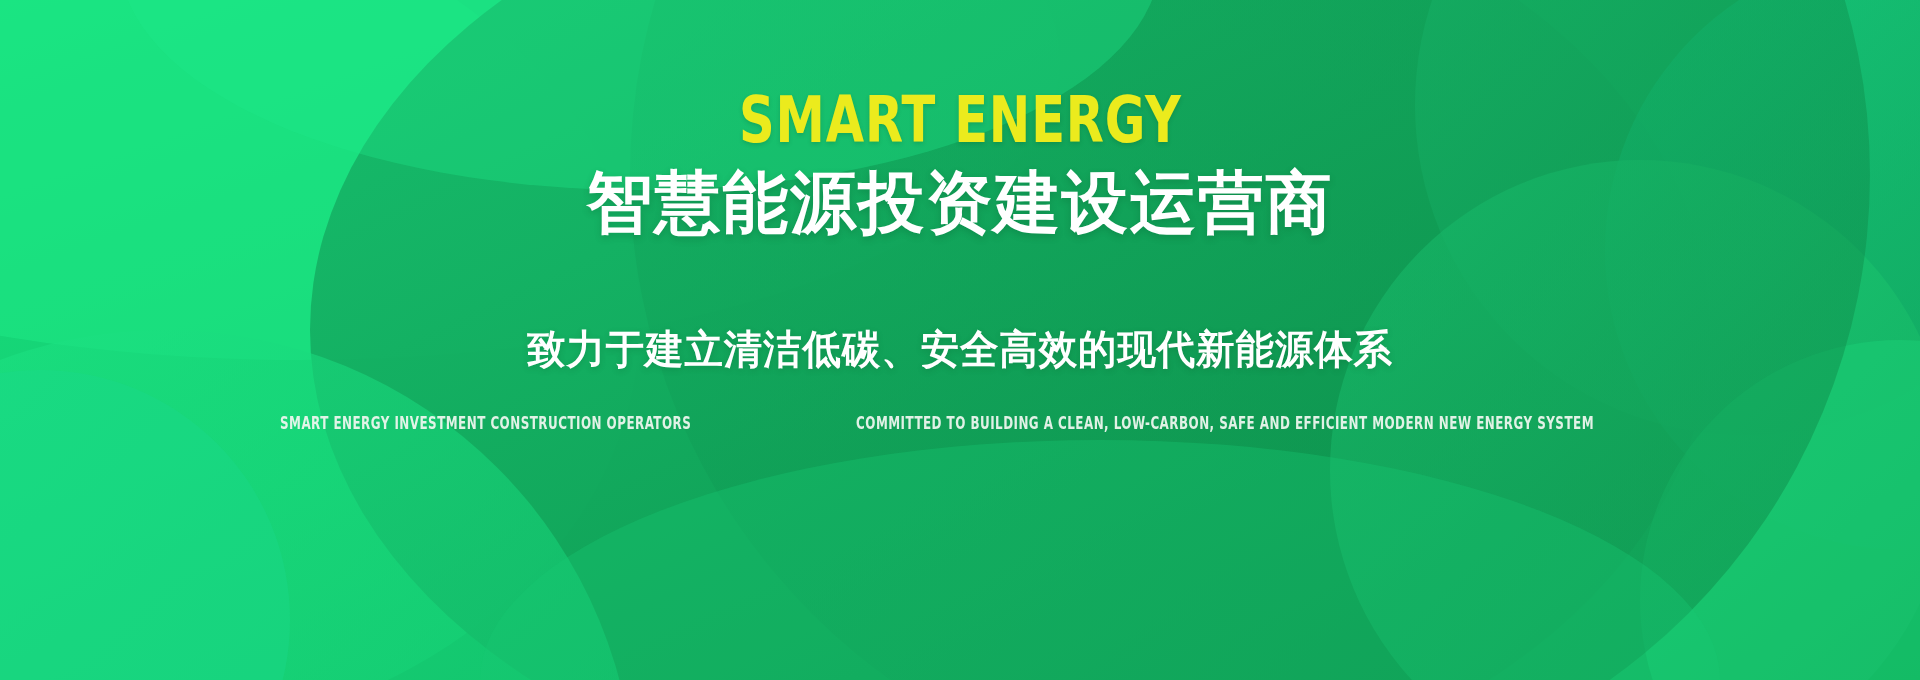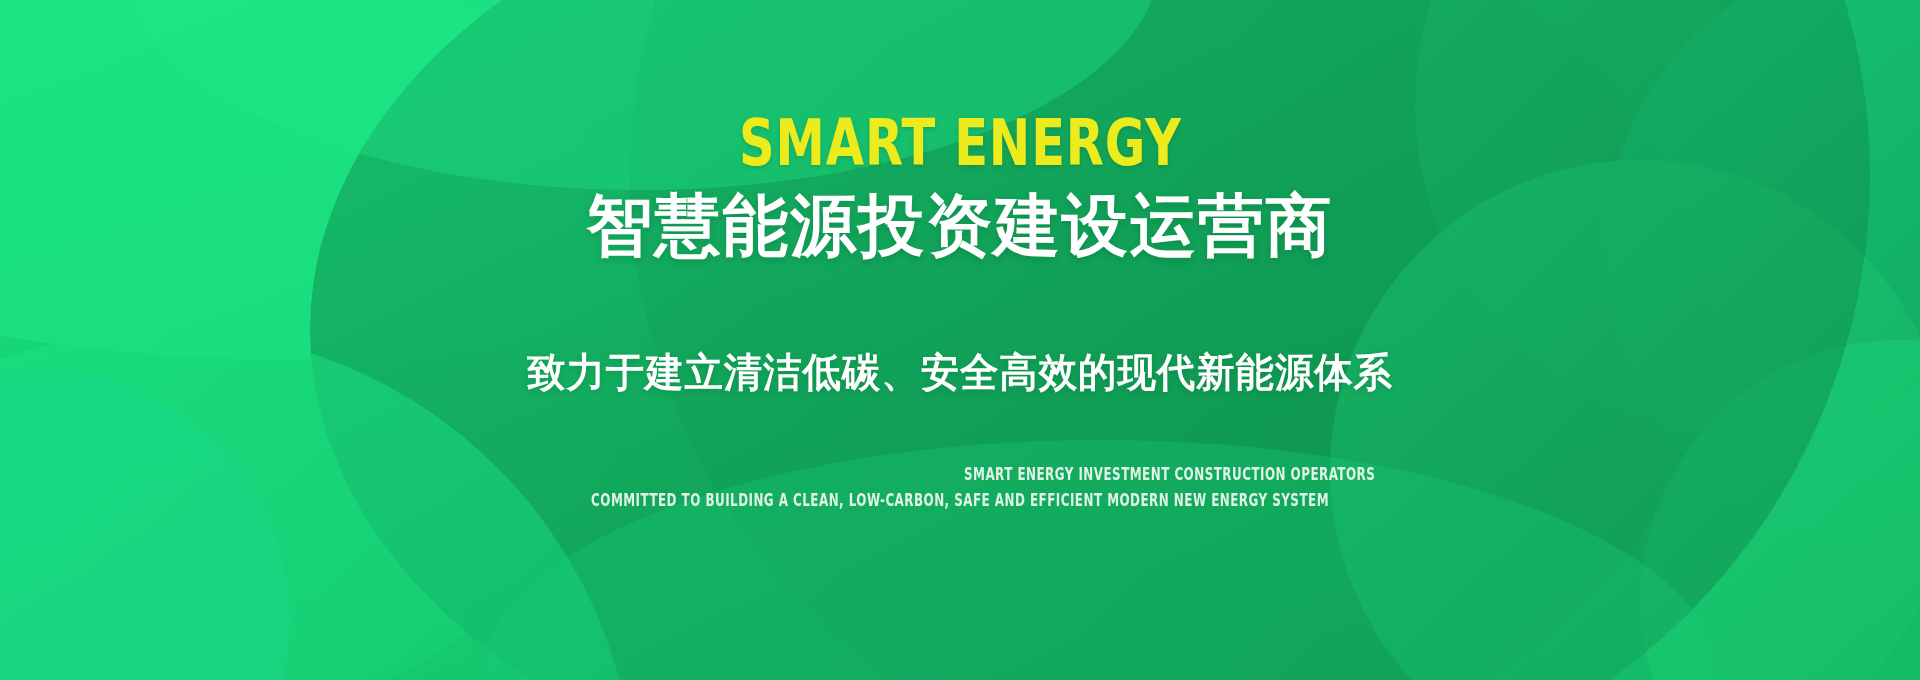--- a/index.html
+++ b/index.html
@@ -28,21 +28,21 @@
   }
 
   
   .content {
     position: absolute;
     inset: 0;
     display: flex;
     flex-direction: column;
     align-items: center;
     justify-content: flex-start;
-    padding-top: 111px;
+    padding-top: 88px;
     text-align: center;
   }
 
   .eyebrow {
     font-family: "DejaVu Sans Condensed", "Liberation Sans Narrow", "Liberation Sans", sans-serif;
     font-weight: 700;
     font-size: 64px;
     line-height: 1;
     letter-spacing: 1px;
     color: #ebeb1d;
@@ -74,24 +74,24 @@
     line-height: 1.1;
     letter-spacing: 1px;
     color: #ffffff;
     transform: scaleX(0.96);
     transform-origin: center;
     text-shadow: 0 2px 6px rgba(0, 70, 30, 0.2);
     white-space: nowrap;
   }
 
   .en-block {
-    margin-top: 36px;
+    margin-top: 8px;
     display: flex;
-    flex-direction: column;
-    align-items: flex-end;
+    flex-direction: row;
+    align-items: center;
     gap: 3px;
   }
 
   .en-line {
     font-family: "DejaVu Sans Condensed", "Liberation Sans Narrow", "Liberation Sans", sans-serif;
     font-weight: 700;
     font-size: 17px;
     line-height: 1.35;
     letter-spacing: 0.6px;
     color: #eef7ef;

